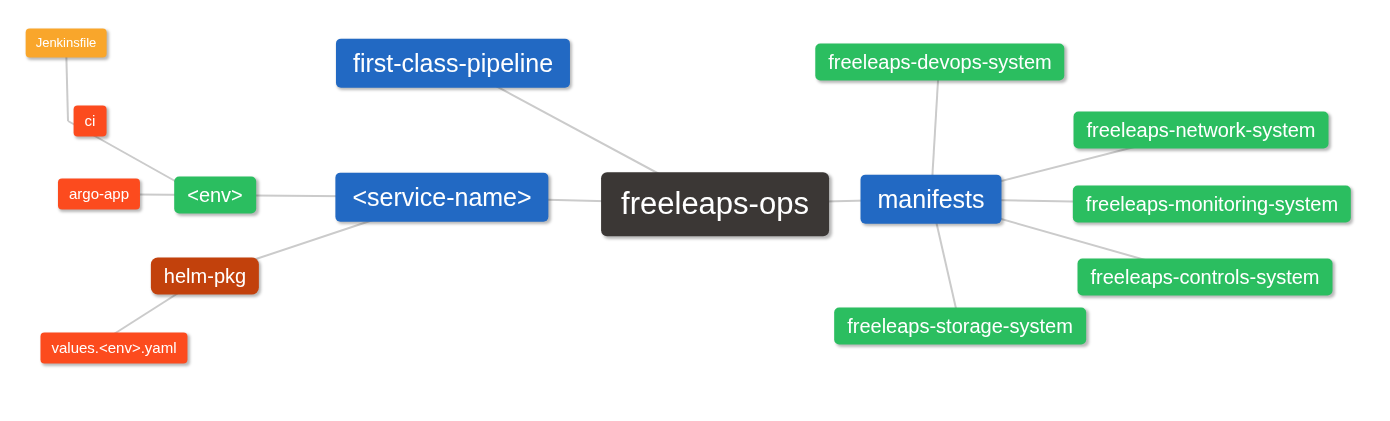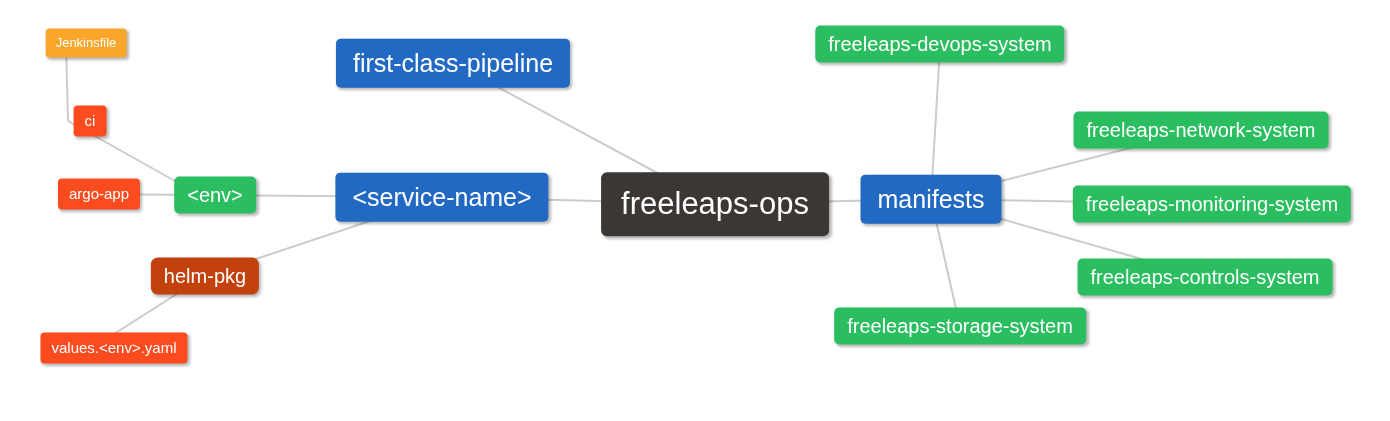--- a/index.html
+++ b/index.html
@@ -28,21 +28,21 @@
     text-align: center;
     border-radius: 5px;
     box-shadow: 2px 2px 3px rgba(0,0,0,0.28);
     cursor: pointer;
     line-height: 1.15;
   }
   .node-root   { font-size: 31px; padding: 14px 20px; border-radius: 6px; }
   .node-level1 { font-size: 25px; padding: 10px 17px; }
   .node-level2 { font-size: 20px; padding: 7px 13px; }
   .node-level3 { font-size: 15px; padding: 7px 11px; border-radius: 4px; margin-left: 22px; }
-  .node-level4 { font-size: 13px; padding: 7px 10px; border-radius: 4px; margin-left: 20px; }
+  .node-level4 { font-size: 13px; padding: 7px 10px; border-radius: 4px; }
 </style>
 </head>
 <body>
 
 <div id="canvas" style="width: 1390px; height: 421px; background: rgb(255, 255, 255);">
   <svg id="edge-layer" width="1390" height="421" viewBox="0 0 1390 421">
       <line x1="66" y1="43" x2="68" y2="121" stroke="#cbcbcb" stroke-width="2"></line>
       <line x1="68" y1="121" x2="200" y2="195" stroke="#cbcbcb" stroke-width="2"></line>
       <line x1="77" y1="194" x2="200" y2="195" stroke="#cbcbcb" stroke-width="2"></line>
       <line x1="200" y1="195" x2="442" y2="197" stroke="#cbcbcb" stroke-width="2"></line>
@@ -56,21 +56,21 @@
       <line x1="931" y1="199" x2="1212" y2="204" stroke="#cbcbcb" stroke-width="2"></line>
       <line x1="931" y1="199" x2="1205" y2="277" stroke="#cbcbcb" stroke-width="2"></line>
       <line x1="931" y1="199" x2="960" y2="326" stroke="#cbcbcb" stroke-width="2"></line>
     </svg>
 <div class="node node-root" style="left: 715px; top: 204px; background: rgb(59, 55, 53); color: rgb(255, 255, 255);">freeleaps-ops</div>
     <div class="node node-level1" style="left: 442px; top: 197px; background: rgb(34, 105, 195); color: rgb(255, 255, 255);">&lt;service-name&gt;</div>
     <div class="node node-level1" style="left: 453px; top: 63px; background: rgb(34, 105, 195); color: rgb(255, 255, 255);">first-class-pipeline</div>
     <div class="node node-level1" style="left: 931px; top: 199px; background: rgb(34, 105, 195); color: rgb(255, 255, 255);">manifests</div>
     <div class="node node-level2" style="left: 200px; top: 195px; background: rgb(43, 190, 96); color: rgb(255, 255, 255); margin-left: 15px;">&lt;env&gt;</div>
     <div class="node node-level2" style="left: 205px; top: 276px; background: #c2410c; color: rgb(255, 255, 255); border-radius: 7px;">helm-pkg</div>
-    <div class="node node-level2" style="left: 940px; top: 44px; background: rgb(43, 190, 96); color: rgb(255, 255, 255);">freeleaps-devops-system</div>
+    <div class="node node-level2" style="left: 940px; top: 62px; background: rgb(43, 190, 96); color: rgb(255, 255, 255);">freeleaps-devops-system</div>
     <div class="node node-level2" style="left: 1201px; top: 130px; background: rgb(43, 190, 96); color: rgb(255, 255, 255);">freeleaps-network-system</div>
     <div class="node node-level2" style="left: 1212px; top: 204px; background: rgb(43, 190, 96); color: rgb(255, 255, 255);">freeleaps-monitoring-system</div>
     <div class="node node-level2" style="left: 1205px; top: 277px; background: rgb(43, 190, 96); color: rgb(255, 255, 255);">freeleaps-controls-system</div>
     <div class="node node-level2" style="left: 960px; top: 326px; background: rgb(43, 190, 96); color: rgb(255, 255, 255);">freeleaps-storage-system</div>
     <div class="node node-level3" style="left: 68px; top: 121px; background: rgb(252, 75, 30); color: rgb(255, 255, 255);">ci</div>
     <div class="node node-level3" style="left: 77px; top: 194px; background: rgb(252, 75, 30); color: rgb(255, 255, 255);">argo-app</div>
     <div class="node node-level3" style="left: 92px; top: 348px; background: rgb(252, 75, 30); color: rgb(255, 255, 255);">values.&lt;env&gt;.yaml</div>
     <div class="node node-level4" style="left: 66px; top: 43px; background: rgb(249, 166, 43); color: rgb(255, 255, 255);">Jenkinsfile</div>
   </div>
 

